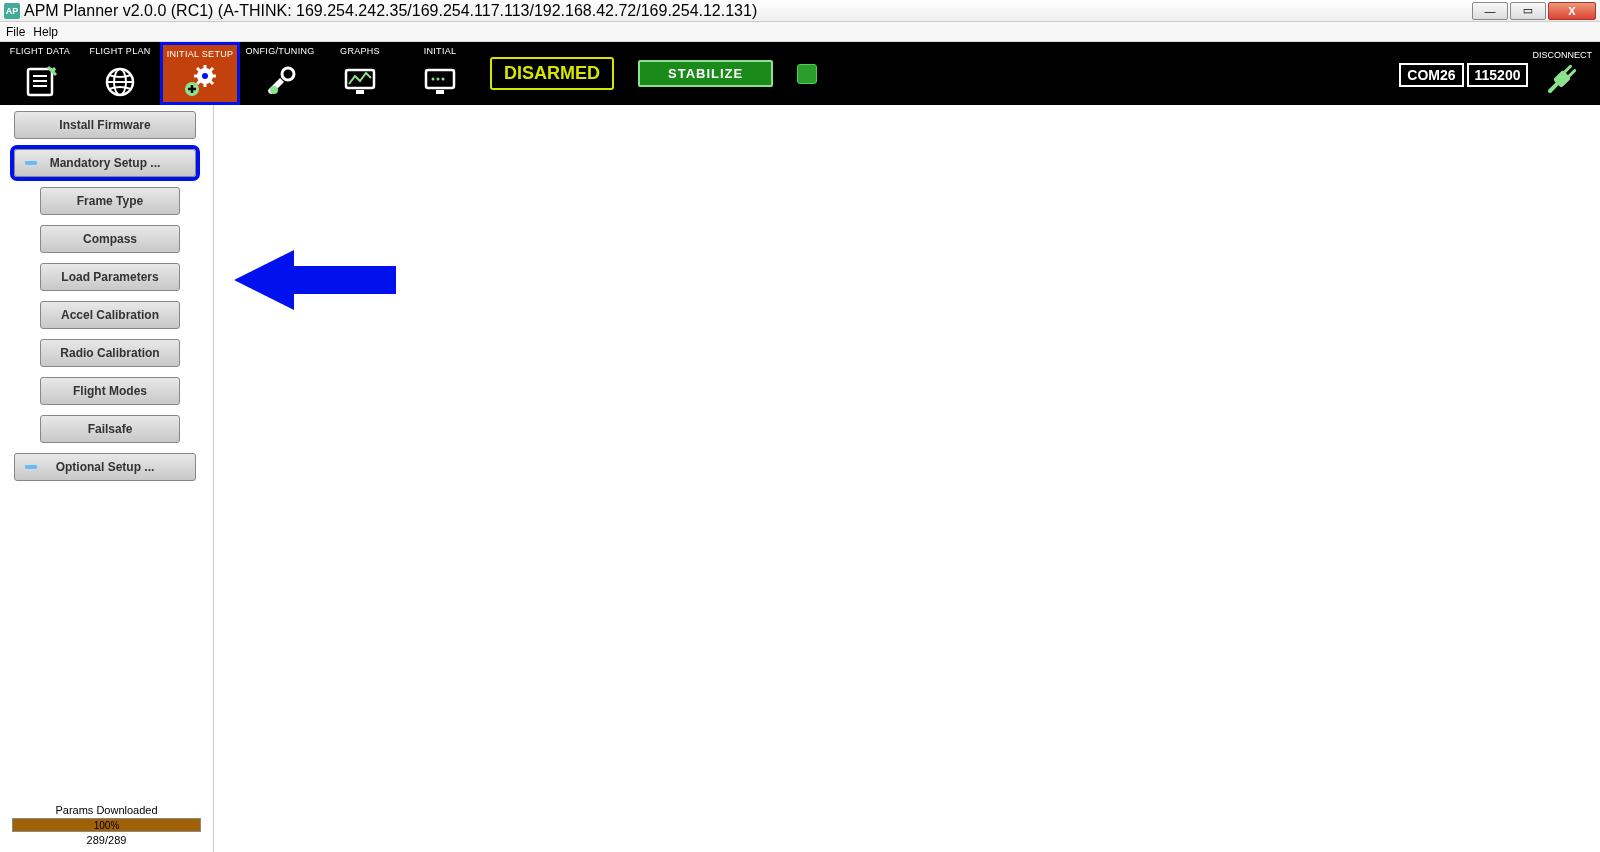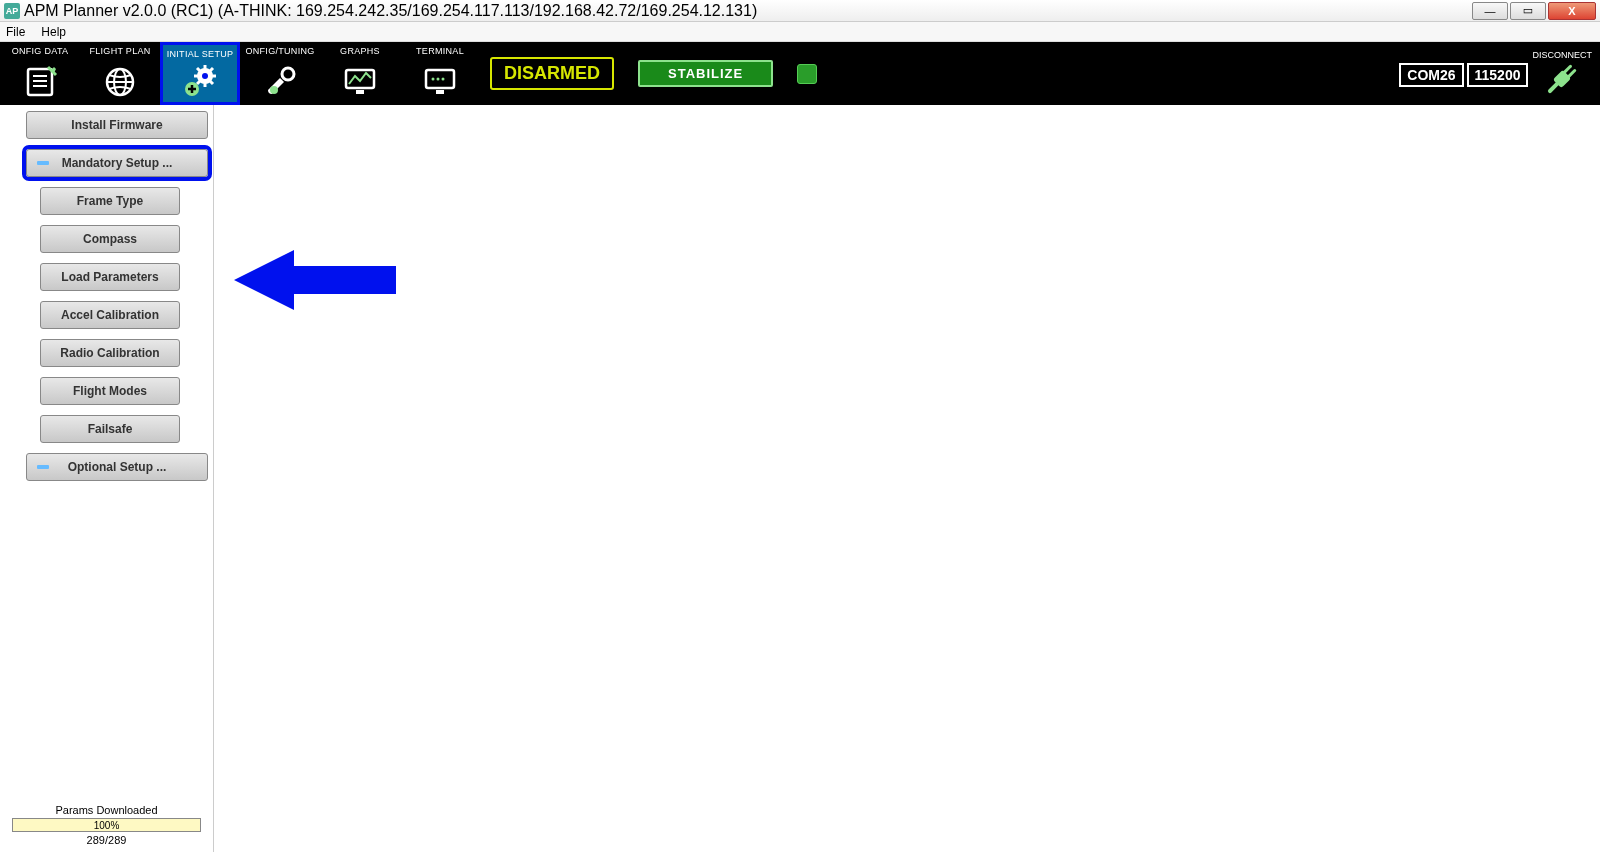--- a/index.html
+++ b/index.html
@@ -7,52 +7,52 @@
 
 
 .titlebar { height: 22px; background: linear-gradient(#fff, #eee); border-bottom: 1px solid #ccc; display: flex; align-items: center; padding: 0 4px; }
 .titlebar .app-icon { width: 16px; height: 16px; background: #4a9; border-radius: 2px; margin-right: 4px; display:flex; align-items:center; justify-content:center; color:#fff; font-size:9px; font-weight:bold;}
 .titlebar .title-text { flex: 1; font-size: 16px; color: #000; }
 .titlebar .win-ctrls { display: flex; gap: 2px; }
 .titlebar .win-btn { width: 36px; height: 18px; border: 1px solid #888; background: linear-gradient(#f8f8f8,#ddd); border-radius: 2px; display:flex; align-items:center; justify-content:center; font-size:11px;}
 .titlebar .win-close { width: 48px; background: linear-gradient(#e97, #d43); color:#fff; border-color:#a33; font-weight:bold;}
 
 
-.menubar { height: 20px; background: #f7f7f7; border-bottom: 1px solid #ddd; display: flex; align-items: center; padding: 0 6px; gap: 16px; font-size: 12px; }
+.menubar { height: 20px; background: #f7f7f7; border-bottom: 1px solid #ddd; display: flex; align-items: center; padding: 0 6px; gap: 8px; font-size: 12px; }
 .menubar .menu-item { cursor: default; }
 
 
 .toolbar { height: 63px; background: #000; display:flex; align-items:stretch; color:#fff; padding-right:6px;}
 .tool-tab { width:80px; display:flex; flex-direction:column; align-items:center; justify-content:flex-start; padding-top:4px; cursor:pointer;}
 .tool-tab .lbl { font-size:9px; letter-spacing:0.3px; white-space:nowrap;}
 .tool-tab .ico { flex:1; display:flex; align-items:center; justify-content:center; }
-.tool-tab.highlighted { background:#0369a1; border:3px solid #0011ee; box-sizing:border-box;}
+.tool-tab.highlighted { background:#c2410c; border:3px solid #0011ee; box-sizing:border-box;}
 .status-group { display:flex; align-items:center; gap:24px; padding-left:10px;}
 .status-box { border:2px solid; padding:4px 12px; font-size:18px; font-weight:bold; border-radius:3px;}
 .disarmed { color:#d6e600; border-color:#d6e600;}
 .mode-box { background:#1a8a1a; border:2px solid #8de28d; color:#fff; font-size:13px; font-weight:bold; padding:4px 28px; border-radius:2px; letter-spacing:1px;}
 .status-led { width:20px; height:20px; background:#2a9d2a; border:1px solid #5c5; border-radius:3px;}
 .spacer { flex:1; }
 .conn-group { display:flex; flex-direction:column; align-items:center; justify-content:center; padding:8px 2px;}
 .conn-boxes { display:flex; gap:3px; margin-top:2px;}
 .conn-box { border:2px solid #fff; padding:2px 6px; font-size:14px; font-weight:bold;}
 .conn-lbl { font-size:9px; margin-bottom:1px;}
 .plug-icon { width:50px; display:flex; align-items:center; justify-content:center;}
 
 
 .main { display:flex; height: calc(852px - 22px - 20px - 63px); }
 .sidebar { width:214px; border-right:1px solid #ccc; display:flex; flex-direction:column; padding:6px; }
 .side-btn { height:28px; margin-bottom:10px; background:linear-gradient(#e8e8e8,#c8c8c8); border:1px solid #888; border-radius:3px; font-size:12px; font-weight:bold; color:#333; display:flex; align-items:center; justify-content:center; cursor:pointer; position:relative;}
-.side-btn.top { width:182px; margin-left:20px; }
+.side-btn.top { width:182px; margin-left:8px; }
 .side-btn.sub { width:140px; margin-left:34px; }
 .side-btn.toggle-icon::before { content:""; width:12px; height:4px; background:#6bf; position:absolute; left:10px; border-radius:1px;}
 .side-btn.highlighted { outline:4px solid #0011ee; outline-offset:0px; }
 .side-spacer { flex:1; }
 .params-status { text-align:center; font-size:11px; }
-.params-bar { height:14px; background:#fef9c3; border:1px solid #888; margin:2px 6px; font-size:10px; display:flex; align-items:center; justify-content:center; color:#000;}
+.params-bar { height:14px; background:#a16207; border:1px solid #888; margin:2px 6px; font-size:10px; display:flex; align-items:center; justify-content:center; color:#000;}
 .content { flex:1; position:relative; background:#fff;}
 .annotation { position:absolute; top:139px; left:20px; display:flex; align-items:center; }
 .annotation-text { color:#0011ee; font-size:24px; font-weight:bold; font-family:Arial, sans-serif; margin-left:12px;}
 </style>
 </head>
 <body>
 
 <div class="titlebar">
   <div class="app-icon">AP</div>
   <div class="title-text">APM Planner v2.0.0 (RC1) (A-THINK: 169.254.242.35/169.254.117.113/192.168.42.72/169.254.12.131)</div>
@@ -63,21 +63,21 @@
   </div>
 </div>
 
 <div class="menubar">
   <span class="menu-item">File</span>
   <span class="menu-item">Help</span>
 </div>
 
 <div class="toolbar">
   <div class="tool-tab">
-    <span class="lbl">ONFIG DATA</span>
+    <span class="lbl">FLIGHT DATA</span>
     <span class="ico">
       <svg width="36" height="32" viewBox="0 0 36 32">
           <rect x="6" y="4" width="24" height="26" rx="2" fill="none" stroke="#fff" stroke-width="2.5"></rect>
           <line x1="11" y1="11" x2="25" y2="11" stroke="#fff" stroke-width="2"></line>
           <line x1="11" y1="16" x2="25" y2="16" stroke="#fff" stroke-width="2"></line>
           <line x1="11" y1="21" x2="25" y2="21" stroke="#fff" stroke-width="2"></line>
           <path d="M26 2 L34 10" stroke="#8de28d" stroke-width="3"></path>
           <path d="M30 4 L32 2 L34 4 L32 8 Z" fill="#8de28d"></path>
         </svg>
     </span>
@@ -132,21 +132,21 @@
     <span class="lbl">GRAPHS</span>
     <span class="ico">
       <svg width="40" height="34" viewBox="0 0 40 34">
           <rect x="6" y="6" width="28" height="18" rx="2" fill="none" stroke="#fff" stroke-width="2.5"></rect>
           <rect x="16" y="26" width="8" height="4" fill="#fff"></rect>
           <path d="M9 20 L15 12 L20 17 L26 9 L31 14" fill="none" stroke="#8de28d" stroke-width="2"></path>
         </svg>
     </span>
   </div>
   <div class="tool-tab">
-    <span class="lbl">TERMINAL</span>
+    <span class="lbl">INITIAL</span>
     <span class="ico">
       <svg width="40" height="34" viewBox="0 0 40 34">
           <rect x="6" y="6" width="28" height="18" rx="2" fill="none" stroke="#fff" stroke-width="2.5"></rect>
           <rect x="16" y="26" width="8" height="4" fill="#fff"></rect>
           <circle cx="13" cy="15" r="1.5" fill="#8de28d"></circle>
           <circle cx="18" cy="15" r="1.5" fill="#8de28d"></circle>
           <circle cx="23" cy="15" r="1.5" fill="#8de28d"></circle>
         </svg>
     </span>
   </div>

